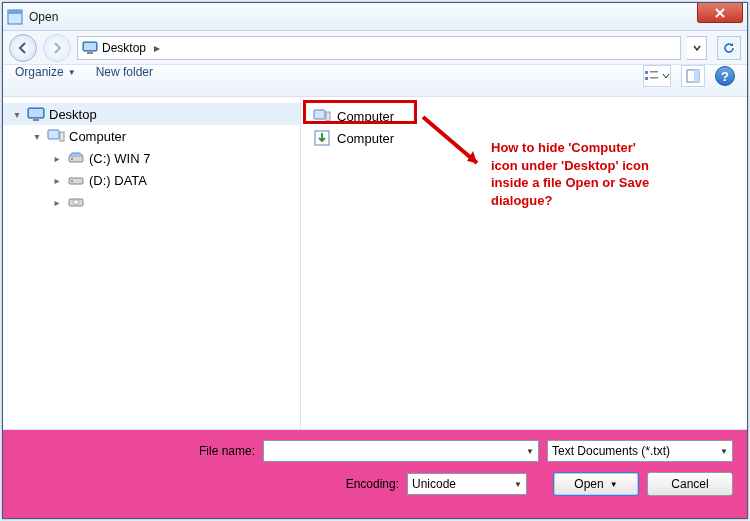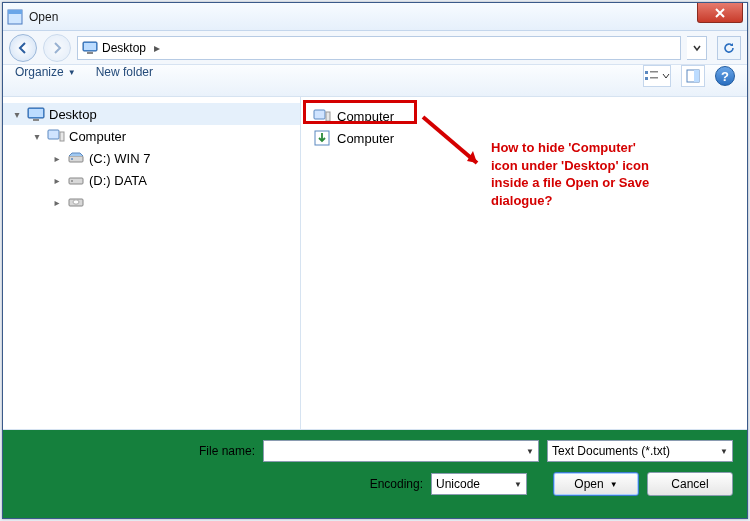--- a/index.html
+++ b/index.html
@@ -29,21 +29,21 @@
   .tnode { display:flex; align-items:center; height:22px; padding-left:8px; gap:4px; white-space:nowrap; }
   .tnode.sel { background:#e5f0fb; }
   .tnode .tw { width:12px; text-align:center; color:#6a6a6a; font-size:10px; }
   .tnode .ic { width:18px; height:16px; display:flex; align-items:center; justify-content:center; }
   .list { flex:1; padding:8px 6px; font-size:13px; background:#fff; position:relative; }
   .lrow { display:flex; align-items:center; height:22px; gap:6px; padding-left:6px; }
   .lrow .ic { width:18px; height:16px; display:flex; align-items:center; justify-content:center; }
   .hl { position:absolute; border:3px solid #d40000; }
   .arrow-svg { position:absolute; pointer-events:none; }
   .anno { position:absolute; color:#d40000; font-size:13px; font-weight:bold; line-height:1.35; }
-  .footer { padding:10px 14px 12px; background:#15803d; font-size:12px; }
+  .footer { padding:10px 14px 12px; background:#ec4899; font-size:12px; }
   .frow { display:flex; align-items:center; gap:8px; margin-bottom:10px; justify-content:flex-end; }
   .frow label { text-align:right; }
   .fname-in { flex:0 0 276px; height:22px; border:1px solid #8a9bb0; background:#fff; padding:0 4px; font-size:12px; }
   .combo { height:22px; border:1px solid #8a9bb0; background:#fff; display:flex; align-items:center; padding:0 4px; font-size:12px; justify-content:space-between; }
   .combo .cd { font-size:8px; color:#333; }
   .btn { width:86px; height:24px; border:1px solid #8a9bb0; background:linear-gradient(#fefefe,#e6e6e6); font-size:12px; display:flex; align-items:center; justify-content:center; border-radius:3px; }
   .btn.primary { border:1px solid #3d7bd0; box-shadow: inset 0 0 0 1px #a9d0ff; }
   svg { display:block; }
 </style>
 </head>
@@ -223,21 +223,21 @@
         <span></span>
           <span class="cd">▼</span>
       </div>
       <div class="combo" style="flex:0 0 186px">
         <span>Text Documents (*.txt)</span>
         <span class="cd">▼</span>
       </div>
     </div>
     <div class="frow">
       <label>Encoding:</label>
-      <div class="combo" style="width:96px">
+      <div class="combo" style="width:120px">
         <span>Unicode</span>
         <span class="cd">▼</span>
       </div>
       <div style="width:10px"></div>
       <div class="btn primary">
         <span>Open</span>
         <span style="font-size:8px;margin-left:6px">▼</span>
       </div>
       <div class="btn">
         <span>Cancel</span>

